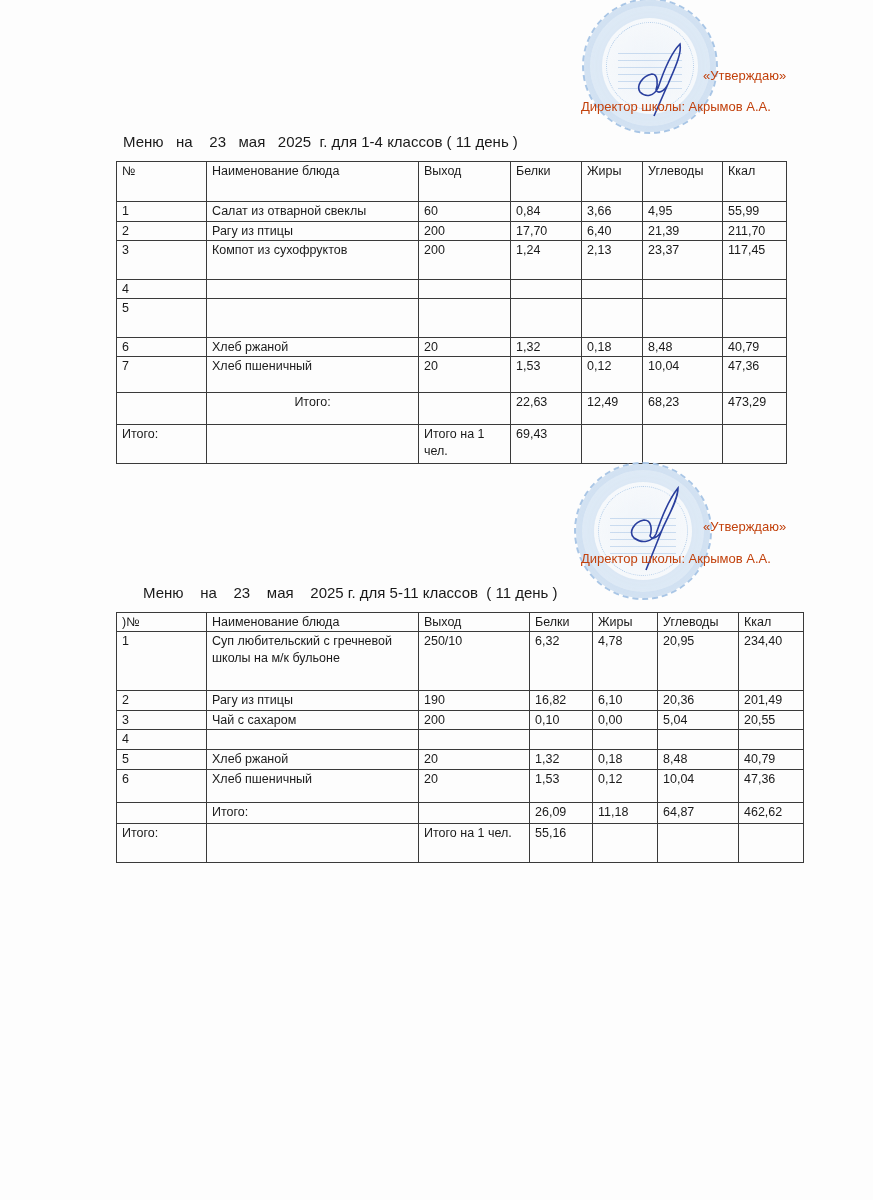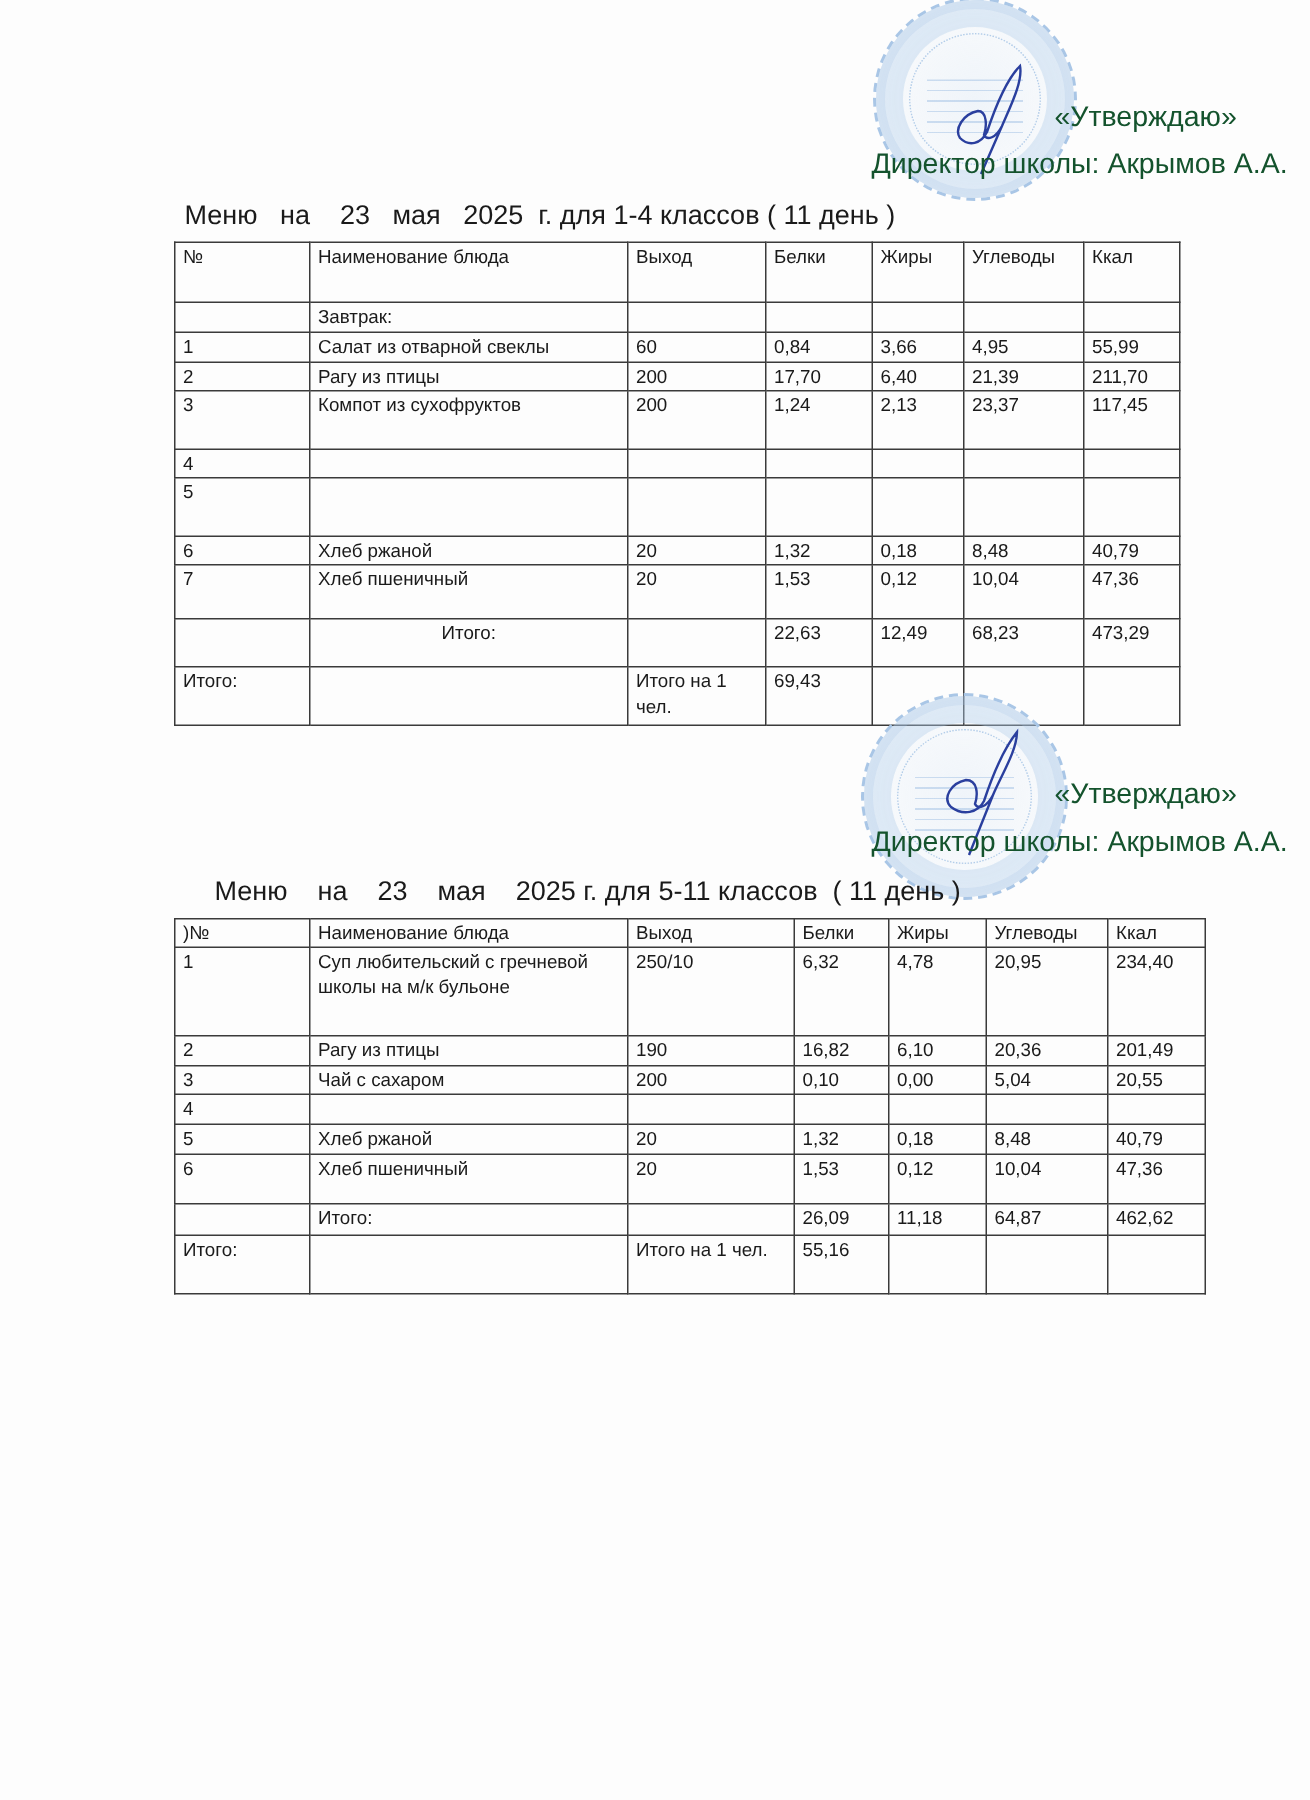--- a/index.html
+++ b/index.html
@@ -19,24 +19,24 @@
   .stamp .inner {
     position: absolute; left: 22px; top: 22px; right: 22px; bottom: 22px;
     border-radius: 50%; border: 1px dotted #b3cde9;
   }
   .stamp .lines {
     position: absolute; left: 34px; right: 34px; top: 40%; height: 30%;
     background: repeating-linear-gradient(180deg, rgba(150,185,225,0.45) 0 1px, rgba(255,255,255,0) 1px 7px);
   }
   .signature { position: absolute; }
   .approve {
-    position: absolute; font-size: 19px; white-space: nowrap; color: #14532d;
+    position: absolute; font-size: 13px; white-space: nowrap; color: #c2410c;
   }
   .title {
-    position: absolute; font-size: 18px; white-space: pre; color: #1a1a1a;
+    position: absolute; font-size: 15px; white-space: pre; color: #1a1a1a;
   }
   table.menu {
     position: absolute; border-collapse: collapse; table-layout: fixed;
     font-size: 12.5px;
   }
   table.menu td {
     border: 1px solid #3a3a3a; padding: 1px 5px 0 5px;
     vertical-align: top; line-height: 17px; overflow: hidden;
   }
   td.center { text-align: center; }
@@ -70,29 +70,20 @@
       <tr style="height:40px">
     <td>№</td>
     <td>Наименование блюда</td>
     <td>Выход</td>
     <td>Белки</td>
     <td>Жиры</td>
     <td>Углеводы</td>
     <td>Ккал</td>
   </tr>
   <tr style="height:20px">
-    <td></td>
-        <td>Завтрак:</td>
-        <td></td>
-        <td></td>
-        <td></td>
-        <td></td>
-        <td></td>
-  </tr>
-  <tr style="height:20px">
     <td>1</td>
     <td>Салат из отварной свеклы</td>
     <td>60</td>
     <td>0,84</td>
     <td>3,66</td>
     <td>4,95</td>
     <td>55,99</td>
   </tr>
   <tr style="height:19px">
     <td>2</td>

